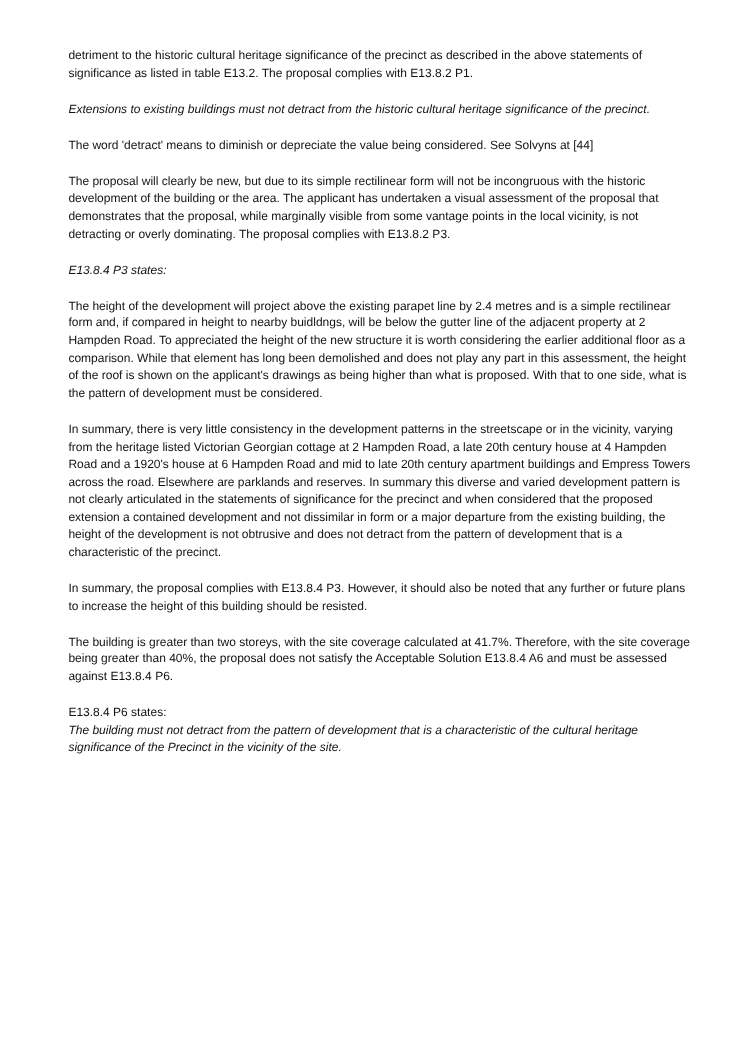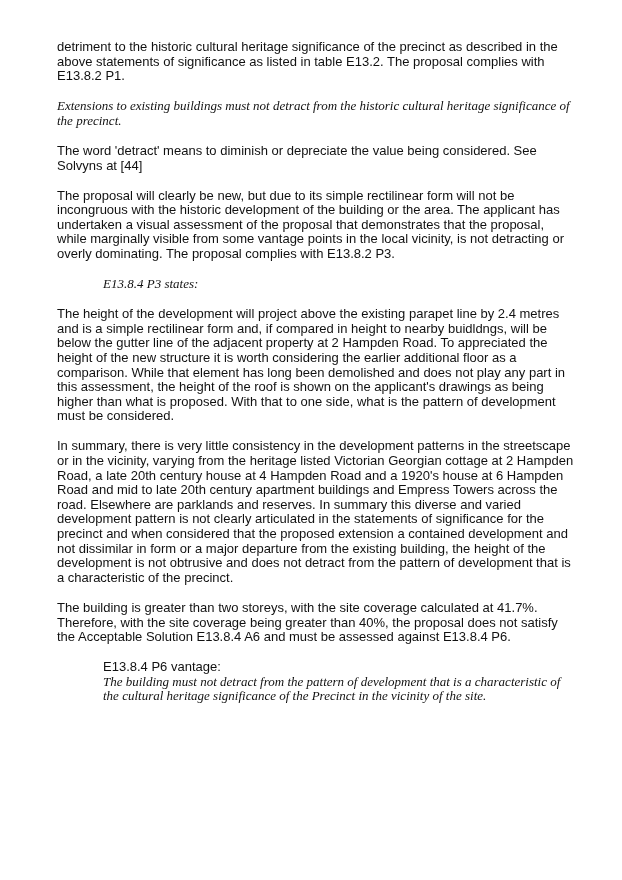--- a/index.html
+++ b/index.html
@@ -12,42 +12,43 @@
       color: #111111;
     }
     .page {
       position: absolute;
       left: 57px;
       top: 40px;
       width: 520px;
     }
     p {
       margin: 0 0 15.5px 0;
-      font-size: 13px;
+      font-size: 10px;
       line-height: 14.6px;
       letter-spacing: 0px;
     }
-    .it { font-style: italic; font-family: Liberation Serif, serif; }
+    .it { font-style: italic; }
     .quote-block p { margin: 0; }
-    .quote-block { margin-bottom: 15.5px; margin-left: 46px; }
+    .quote-block { margin-bottom: 15.5px; }
   </style>
 </head>
 <body>
 
 <div class="page">
   <p>detriment to the historic cultural heritage significance of the precinct as described in the above statements of significance as listed in table E13.2. The proposal complies with E13.8.2 P1.</p>
   <p class="it">Extensions to existing buildings must not detract from the historic cultural heritage significance of the precinct.</p>
   <p>The word 'detract' means to diminish or depreciate the value being considered. See Solvyns at [44]</p>
   <p>The proposal will clearly be new, but due to its simple rectilinear form will not be incongruous with the historic development of the building or the area. The applicant has undertaken a visual assessment of the proposal that demonstrates that the proposal, while marginally visible from some vantage points in the local vicinity, is not detracting or overly dominating. The proposal complies with E13.8.2 P3.</p>
 
   <div class="quote-block">
     <p class="it">E13.8.4 P3 states:</p>
   </div>
 
   <p>The height of the development will project above the existing parapet line by 2.4 metres and is a simple rectilinear form and, if compared in height to nearby buidldngs, will be below the gutter line of the adjacent property at 2 Hampden Road. To appreciated the height of the new structure it is worth considering the earlier additional floor as a comparison. While that element has long been demolished and does not play any part in this assessment, the height of the roof is shown on the applicant's drawings as being higher than what is proposed.  With that to one side, what is the pattern of development must be considered.</p>
   <p>In summary, there is very little consistency in the development patterns in the streetscape or in the vicinity, varying from the heritage listed Victorian Georgian cottage at 2 Hampden Road, a late 20th century house at 4 Hampden Road and a 1920's house at 6 Hampden Road and mid to late 20th century apartment buildings and Empress Towers across the road. Elsewhere are parklands and reserves. In summary this diverse and varied development pattern is not clearly articulated in the statements of significance for the precinct and when considered that the proposed extension a contained development and not dissimilar in form or a major departure from the existing building, the height of the development is not obtrusive and does not detract from the pattern of development that is a characteristic of the precinct.</p>
+  <p>In summary, the proposal complies with E13.8.4 P3. However, it should also be noted that any further or future plans to increase the height of this building should be resisted.</p>
   <p>The building is greater than two storeys, with the site coverage calculated at 41.7%. Therefore, with the site coverage being greater than 40%, the proposal does not satisfy the Acceptable Solution E13.8.4 A6 and must be assessed against E13.8.4 P6.</p>
 
   <div class="quote-block">
-    <p>E13.8.4 P6 vantage:</p>
+    <p>E13.8.4 P6 states:</p>
     <p class="it">The building must not detract from the pattern of development that is a characteristic of the cultural heritage significance of the Precinct in the vicinity of the site.</p>
   </div>
 </div>
 
 </body></html>

